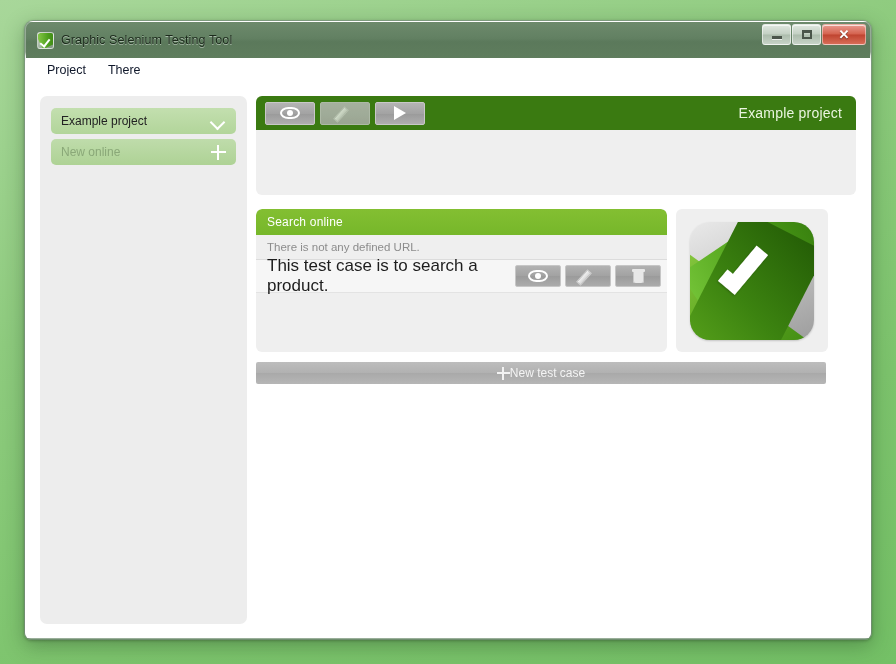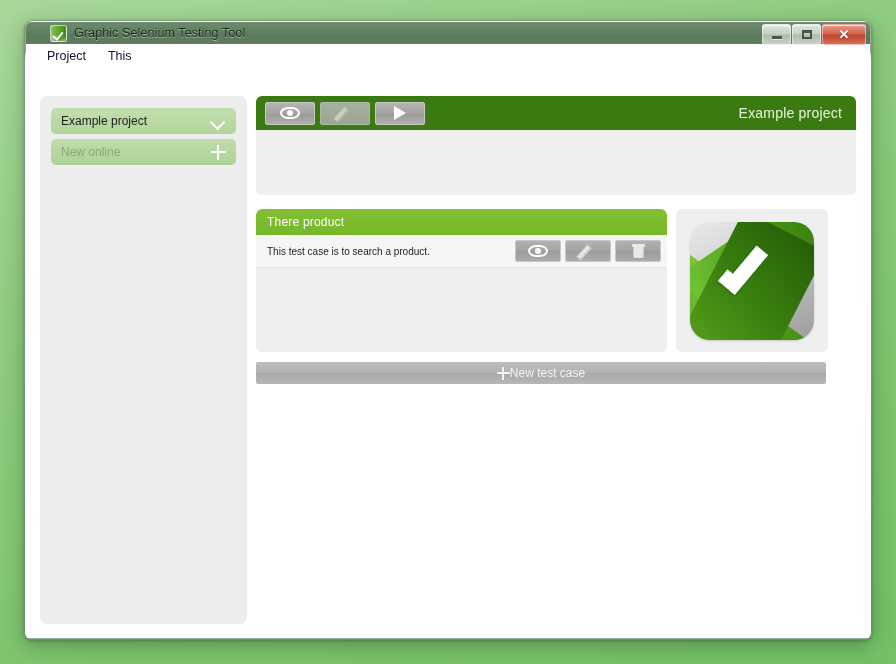--- a/index.html
+++ b/index.html
@@ -33,27 +33,27 @@
     height: 100%;
     border-radius: 8px 8px 6px 6px;
     background: linear-gradient(180deg, #6a8a6a 0%, #5f7c5f 26px, #62805f 30px, #dfe6df 34px, #ffffff 40px);
     border: 1px solid rgba(255,255,255,0.32);
     overflow: hidden;
     position: relative;
   }
 
   
   .titlebar {
-    height: 22px;
+    height: 36px;
     position: relative;
     background: linear-gradient(180deg, #6d8a6c 0%, #628062 45%, #5b795b 55%, #5f7d5d 100%);
     border-radius: 7px 7px 0 0;
     display: flex;
     align-items: center;
-    padding-left: 24px;
+    padding-left: 11px;
   }
   .title-icon {
     width: 17px; height: 17px;
     border-radius: 3px;
     background: linear-gradient(135deg, #cfd8cf 0%, #9fb29f 55%, #7d937d 100%);
     position: relative;
     overflow: hidden;
     flex: 0 0 auto;
     border: 1px solid rgba(255,255,255,0.5);
   }
@@ -336,21 +336,21 @@
     border-bottom: 1px solid #dcdcdc;
   }
   .case-item {
     height: 33px;
     display: flex;
     align-items: center;
     padding: 0 6px 0 11px;
     background: #f6f6f6;
     border-bottom: 1px solid #e3e3e3;
   }
-  .case-item-text { font-size: 10px; color: #1d1d1d; flex: 1; }
+  .case-item-text { font-size: 17px; color: #1d1d1d; flex: 1; }
   .case-actions { display: flex; gap: 4px; }
   .ca-btn {
     width: 46px; height: 22px;
     background: linear-gradient(180deg, #b2b2b2 0%, #a2a2a2 50%, #9b9b9b 51%, #ababab 100%);
     border: 1px solid #c6c6c6;
     border-radius: 2px;
     display: flex; align-items: center; justify-content: center;
     cursor: pointer;
   }
 
@@ -441,21 +441,21 @@
           <div class="glyph-max"></div>
         </div>
         <div class="win-btn close">
           <div class="glyph-close">✕</div>
         </div>
       </div>
     </div>
 
     <div class="menubar">
       <div class="menu-item">Project</div>
-      <div class="menu-item">This</div>
+      <div class="menu-item">There</div>
     </div>
 
     <div class="app-body">
 
       <div class="sidebar">
         <div class="project-item selected">
           <span class="p-label">Example project</span>
           <span class="chev"></span>
         </div>
         <div class="project-item ghost">
@@ -483,22 +483,23 @@
 
         <div class="desc-panel">
           <div class="browser-list">
           </div>
         </div>
 
         <div class="cases-row">
 
           <div class="case-card">
             <div class="case-head">
-              <span class="ch-label">There product</span>
+              <span class="ch-label">Search online</span>
             </div>
+            <div class="case-url">There is not any defined URL.</div>
             <div class="case-item">
               <span class="case-item-text">This test case is to search a product.</span>
               <span class="case-actions">
                 <span class="ca-btn">
                   <span class="icon-eye"></span>
                 </span>
                 <span class="ca-btn">
                   <span class="icon-pencil"></span>
                 </span>
                 <span class="ca-btn">

